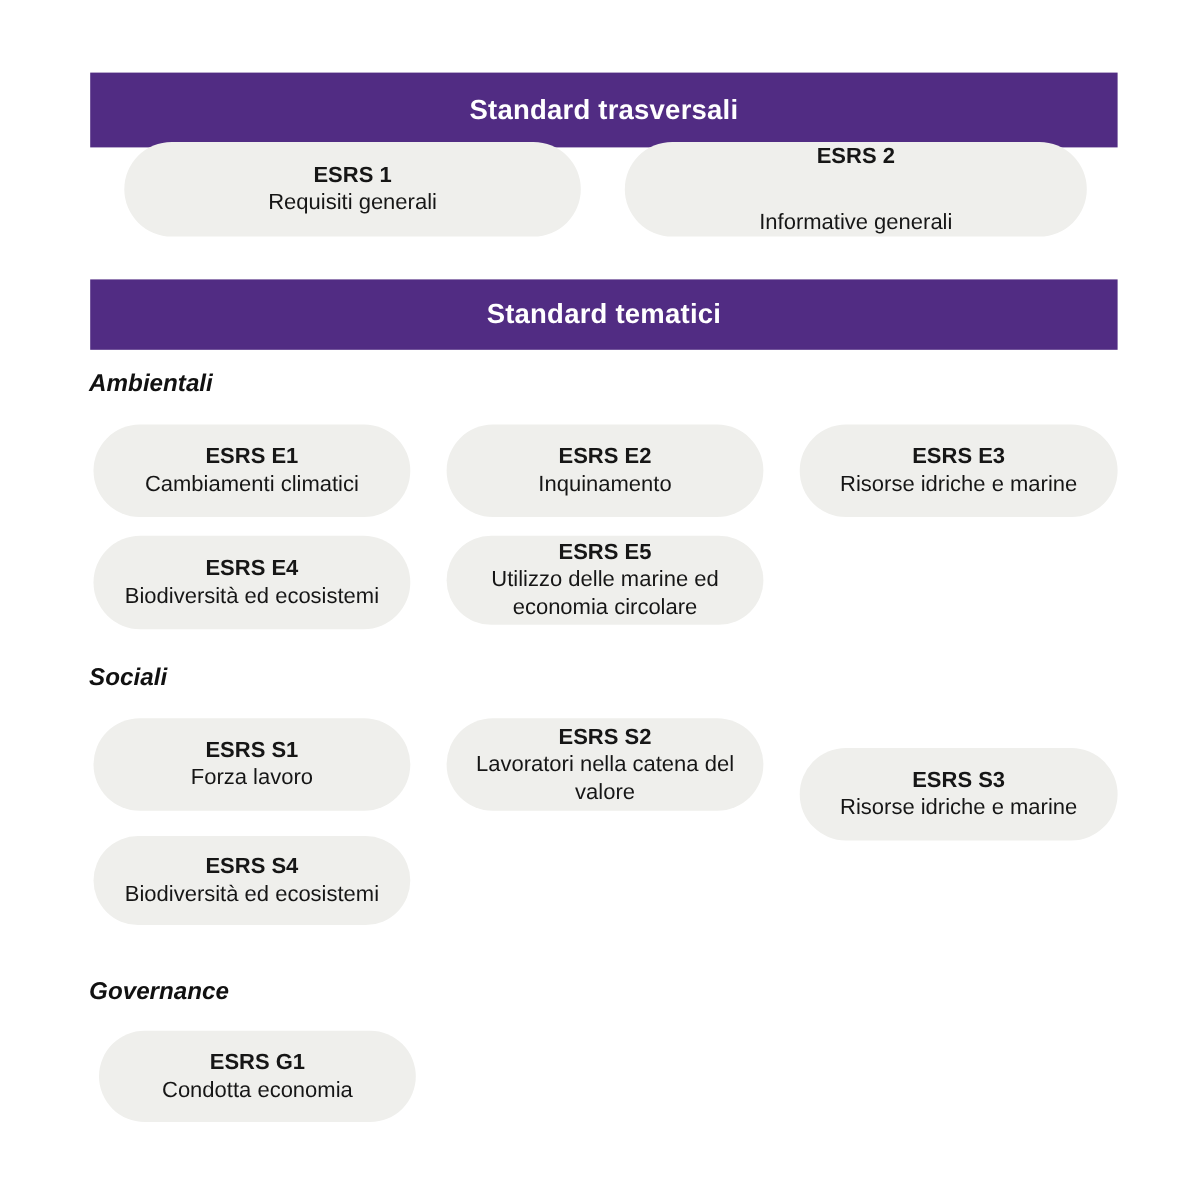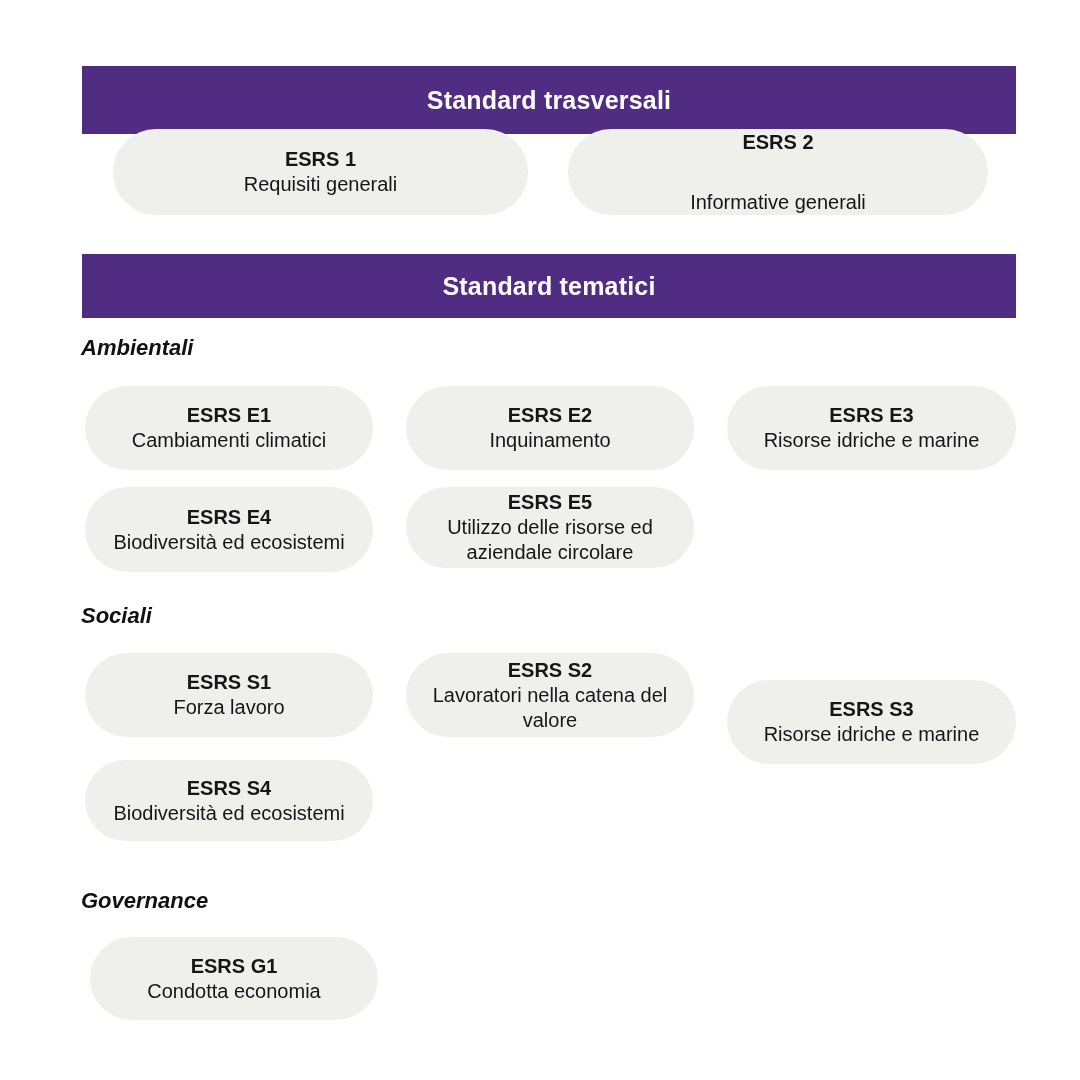--- a/index.html
+++ b/index.html
@@ -142,21 +142,21 @@
     <span class="desc">Risorse idriche e marine</span>
   </div>
 
   <div class="pill p-e4">
     <span class="code">ESRS E4</span>
     <span class="desc">Biodiversità ed ecosistemi</span>
   </div>
 
   <div class="pill p-e5">
     <span class="code">ESRS E5</span>
-    <span class="desc">Utilizzo delle risorse ed aziendale circolare</span>
+    <span class="desc">Utilizzo delle marine ed economia circolare</span>
   </div>
 
   <div class="cat-heading cat-sociali">Sociali</div>
 
   <div class="pill p-s1">
     <span class="code">ESRS S1</span>
     <span class="desc">Forza lavoro</span>
   </div>
 
   <div class="pill p-s2">

